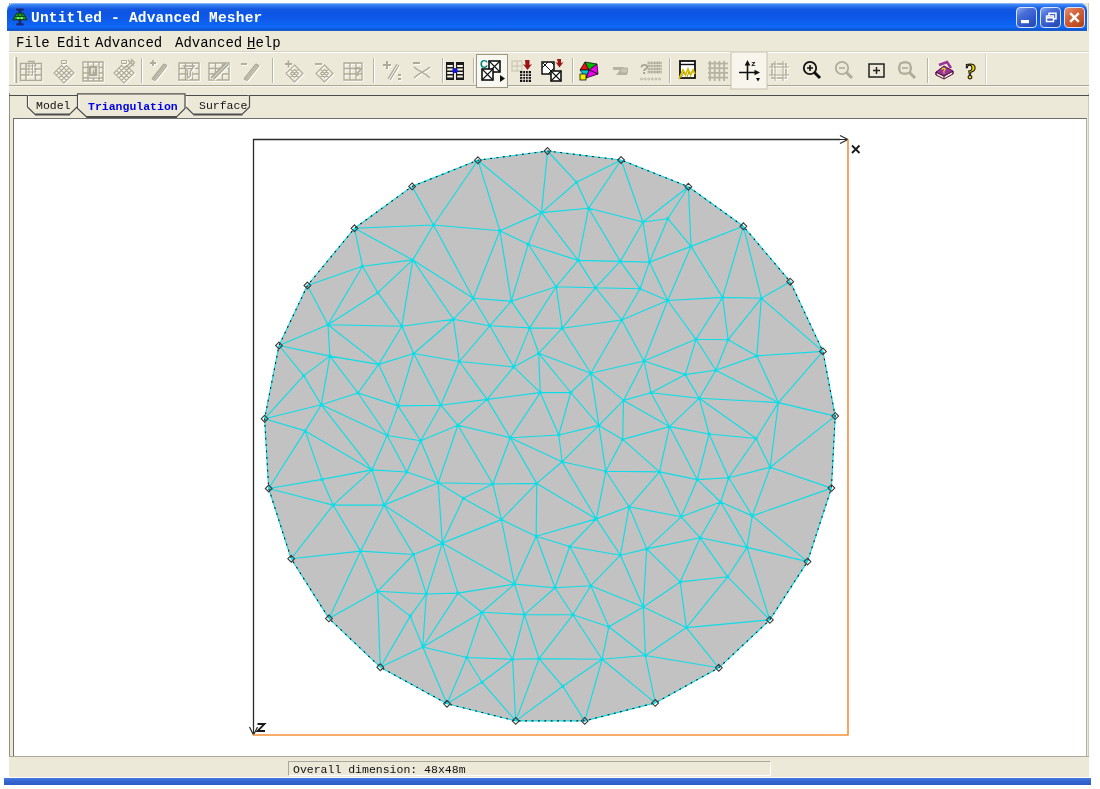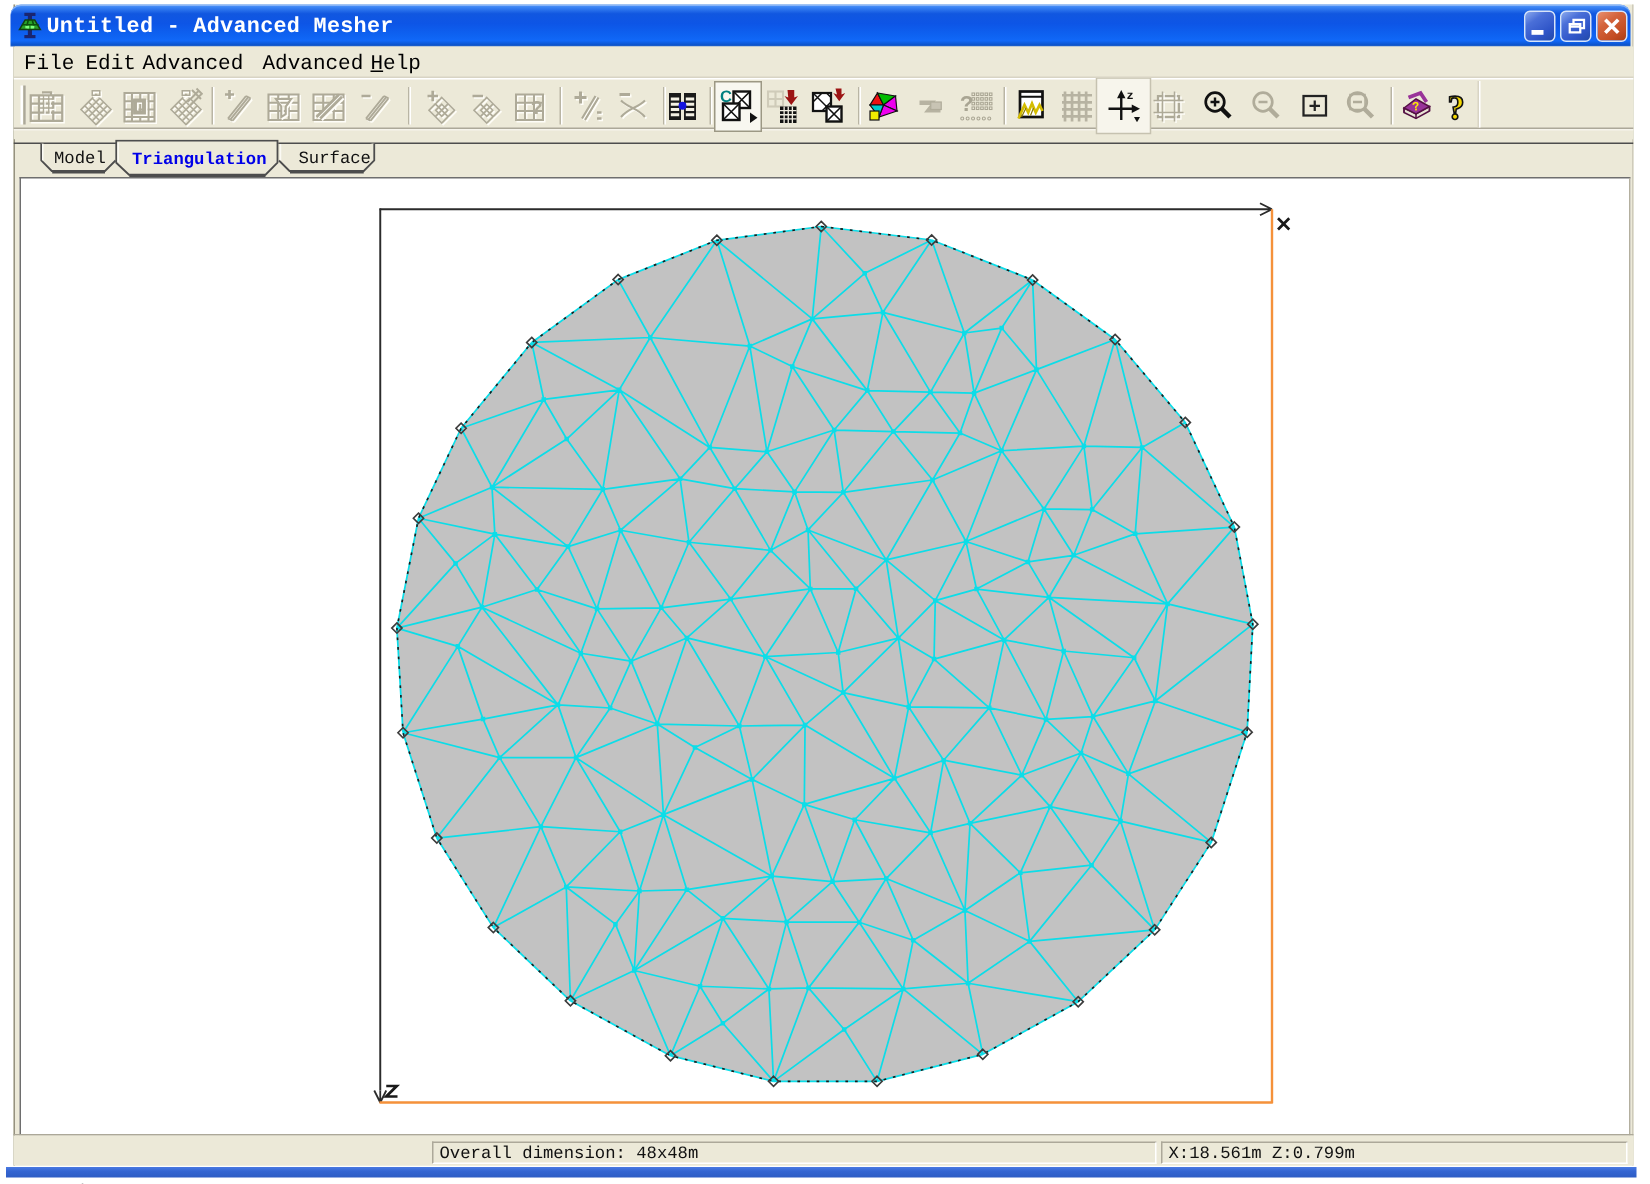--- a/index.html
+++ b/index.html
@@ -326,15 +326,14 @@
 <path d="M533.5 32.0L607.1 41.0M533.5 32.0L463.9 41.2M533.5 32.0L562.5 63.2M533.5 32.0L527.5 93.6M607.1 41.0L674.4 67.7M607.1 41.0L562.5 63.2M607.1 41.0L574.6 89.2M607.1 41.0L628.9 103.0M674.4 67.7L729.4 107.3M674.4 67.7L628.9 103.0M674.4 67.7L653.8 99.7M674.4 67.7L677.0 127.4M729.4 107.3L776.2 162.7M729.4 107.3L677.0 127.4M729.4 107.3L708.6 178.4M729.4 107.3L747.4 179.3M776.2 162.7L808.9 232.4M776.2 162.7L747.4 179.3M808.9 232.4L821.2 297.1M808.9 232.4L747.4 179.3M808.9 232.4L742.8 236.9M808.9 232.4L764.4 283.6M821.2 297.1L817.4 369.1M821.2 297.1L764.4 283.6M821.2 297.1L756.2 348.3M817.4 369.1L793.5 442.6M817.4 369.1L756.2 348.3M817.4 369.1L738.3 396.9M793.5 442.6L755.8 500.9M793.5 442.6L738.3 396.9M793.5 442.6L733.0 428.4M755.8 500.9L704.8 548.8M755.8 500.9L733.0 428.4M755.8 500.9L713.7 457.8M755.8 500.9L672.4 508.6M704.8 548.8L641.2 583.9M704.8 548.8L672.4 508.6M704.8 548.8L631.4 536.5M641.2 583.9L570.7 601.9M641.2 583.9L588.1 540.3M641.2 583.9L631.4 536.5M570.7 601.9L501.7 601.9M570.7 601.9L588.1 540.3M570.7 601.9L548.8 567.3M501.7 601.9L433.0 584.8M501.7 601.9L498.6 540.3M501.7 601.9L525.0 539.6M501.7 601.9L467.9 563.2M501.7 601.9L548.8 567.3M433.0 584.8L366.3 548.2M433.0 584.8L408.8 528.0M433.0 584.8L452.7 538.5M433.0 584.8L467.9 563.2M366.3 548.2L314.9 499.4M366.3 548.2L363.5 472.3M366.3 548.2L396.3 497.1M366.3 548.2L408.8 528.0M314.9 499.4L277.2 439.7M314.9 499.4L346.6 432.1M314.9 499.4L363.5 472.3M277.2 439.7L254.7 369.5M277.2 439.7L319.1 386.1M277.2 439.7L346.6 432.1M254.7 369.5L250.6 299.7M254.7 369.5L291.2 311.9M254.7 369.5L308.0 360.4M254.7 369.5L319.1 386.1M250.6 299.7L265.0 226.5M250.6 299.7L289.7 256.6M250.6 299.7L307.3 285.8M250.6 299.7L291.2 311.9M265.0 226.5L293.4 166.5M265.0 226.5L314.0 205.8M265.0 226.5L289.7 256.6M265.0 226.5L315.9 237.1M293.4 166.5L340.5 109.3M293.4 166.5L348.5 147.3M293.4 166.5L314.0 205.8M340.5 109.3L398.1 67.4M340.5 109.3L419.5 106.0M340.5 109.3L348.5 147.3M340.5 109.3L398.8 140.9M398.1 67.4L463.9 41.2M398.1 67.4L419.5 106.0M463.9 41.2L419.5 106.0M463.9 41.2L485.9 111.7M463.9 41.2L527.5 93.6M562.5 63.2L527.5 93.6M562.5 63.2L574.6 89.2M419.5 106.0L485.9 111.7M419.5 106.0L398.8 140.9M419.5 106.0L459.2 179.3M485.9 111.7L527.5 93.6M485.9 111.7L514.2 125.3M485.9 111.7L459.2 179.3M485.9 111.7L497.3 182.2M527.5 93.6L574.6 89.2M527.5 93.6L514.2 125.3M527.5 93.6L564.2 141.4M574.6 89.2L628.9 103.0M574.6 89.2L564.2 141.4M574.6 89.2L606.3 142.4M628.9 103.0L653.8 99.7M628.9 103.0L606.3 142.4M628.9 103.0L635.4 143.1M653.8 99.7L635.4 143.1M653.8 99.7L677.0 127.4M348.5 147.3L398.8 140.9M348.5 147.3L363.8 173.7M348.5 147.3L314.0 205.8M398.8 140.9L363.8 173.7M398.8 140.9L459.2 179.3M398.8 140.9L387.9 207.2M398.8 140.9L439.4 200.2M514.2 125.3L564.2 141.4M514.2 125.3L497.3 182.2M514.2 125.3L542.1 167.7M564.2 141.4L606.3 142.4M564.2 141.4L542.1 167.7M564.2 141.4L581.5 168.7M606.3 142.4L635.4 143.1M606.3 142.4L581.5 168.7M606.3 142.4L626.0 169.7M635.4 143.1L677.0 127.4M635.4 143.1L626.0 169.7M635.4 143.1L653.7 181.5M677.0 127.4L653.7 181.5M677.0 127.4L708.6 178.4M363.8 173.7L314.0 205.8M363.8 173.7L387.9 207.2M459.2 179.3L497.3 182.2M459.2 179.3L439.4 200.2M459.2 179.3L475.8 206.8M497.3 182.2L542.1 167.7M497.3 182.2L475.8 206.8M497.3 182.2L515.7 208.9M542.1 167.7L581.5 168.7M542.1 167.7L515.7 208.9M542.1 167.7L548.2 209.2M581.5 168.7L626.0 169.7M581.5 168.7L548.2 209.2M581.5 168.7L607.7 201.0M626.0 169.7L653.7 181.5M626.0 169.7L607.7 201.0M653.7 181.5L708.6 178.4M653.7 181.5L607.7 201.0M653.7 181.5L682.0 220.3M653.7 181.5L630.0 242.0M708.6 178.4L747.4 179.3M708.6 178.4L682.0 220.3M708.6 178.4L714.1 220.7M747.4 179.3L714.1 220.7M747.4 179.3L742.8 236.9M314.0 205.8L387.9 207.2M314.0 205.8L315.9 237.1M314.0 205.8L364.7 245.4M387.9 207.2L439.4 200.2M387.9 207.2L364.7 245.4M387.9 207.2L399.7 234.5M439.4 200.2L475.8 206.8M439.4 200.2L399.7 234.5M439.4 200.2L445.3 242.5M475.8 206.8L515.7 208.9M475.8 206.8L445.3 242.5M475.8 206.8L499.7 247.9M515.7 208.9L548.2 209.2M515.7 208.9L499.7 247.9M515.7 208.9L524.7 234.3M548.2 209.2L607.7 201.0M548.2 209.2L524.7 234.3M548.2 209.2L576.8 254.3M607.7 201.0L576.8 254.3M607.7 201.0L630.0 242.0M682.0 220.3L714.1 220.7M682.0 220.3L630.0 242.0M682.0 220.3L671.3 255.6M682.0 220.3L701.8 251.2M714.1 220.7L701.8 251.2M714.1 220.7L742.8 236.9M289.7 256.6L315.9 237.1M289.7 256.6L307.3 285.8M315.9 237.1L364.7 245.4M315.9 237.1L307.3 285.8M315.9 237.1L344.0 274.0M364.7 245.4L399.7 234.5M364.7 245.4L344.0 274.0M364.7 245.4L384.0 286.9M399.7 234.5L445.3 242.5M399.7 234.5L384.0 286.9M399.7 234.5L426.8 286.2M445.3 242.5L499.7 247.9M445.3 242.5L426.8 286.2M445.3 242.5L473.1 280.4M499.7 247.9L524.7 234.3M499.7 247.9L473.1 280.4M499.7 247.9L526.2 273.6M524.7 234.3L576.8 254.3M524.7 234.3L526.2 273.6M524.7 234.3L556.7 273.5M576.8 254.3L630.0 242.0M576.8 254.3L556.7 273.5M576.8 254.3L609.5 281.4M576.8 254.3L584.9 306.4M630.0 242.0L671.3 255.6M630.0 242.0L609.5 281.4M630.0 242.0L637.0 273.7M671.3 255.6L701.8 251.2M671.3 255.6L637.0 273.7M671.3 255.6L685.3 279.2M701.8 251.2L742.8 236.9M701.8 251.2L685.3 279.2M701.8 251.2L764.4 283.6M742.8 236.9L764.4 283.6M307.3 285.8L344.0 274.0M307.3 285.8L291.2 311.9M307.3 285.8L373.2 316.5M307.3 285.8L358.0 350.9M344.0 274.0L384.0 286.9M344.0 274.0L373.2 316.5M384.0 286.9L426.8 286.2M384.0 286.9L373.2 316.5M384.0 286.9L406.7 321.8M426.8 286.2L473.1 280.4M426.8 286.2L406.7 321.8M426.8 286.2L443.9 306.3M473.1 280.4L526.2 273.6M473.1 280.4L443.9 306.3M473.1 280.4L496.2 318.7M526.2 273.6L556.7 273.5M526.2 273.6L496.2 318.7M526.2 273.6L544.8 316.0M556.7 273.5L544.8 316.0M556.7 273.5L584.9 306.4M609.5 281.4L637.0 273.7M609.5 281.4L584.9 306.4M609.5 281.4L608.7 320.4M609.5 281.4L655.4 307.6M637.0 273.7L685.3 279.2M637.0 273.7L655.4 307.6M685.3 279.2L764.4 283.6M685.3 279.2L655.4 307.6M685.3 279.2L695.1 315.0M685.3 279.2L742.1 319.5M764.4 283.6L742.1 319.5M764.4 283.6L756.2 348.3M291.2 311.9L308.0 360.4M291.2 311.9L358.0 350.9M373.2 316.5L406.7 321.8M373.2 316.5L358.0 350.9M373.2 316.5L392.8 353.0M406.7 321.8L443.9 306.3M406.7 321.8L392.8 353.0M406.7 321.8L424.2 363.7M443.9 306.3L496.2 318.7M443.9 306.3L424.2 363.7M443.9 306.3L478.9 365.0M496.2 318.7L544.8 316.0M496.2 318.7L478.9 365.0M496.2 318.7L522.7 364.4M496.2 318.7L548.1 342.7M544.8 316.0L584.9 306.4M544.8 316.0L548.1 342.7M584.9 306.4L608.7 320.4M584.9 306.4L548.1 342.7M584.9 306.4L591.8 352.3M608.7 320.4L655.4 307.6M608.7 320.4L591.8 352.3M608.7 320.4L645.5 352.9M655.4 307.6L695.1 315.0M655.4 307.6L645.5 352.9M655.4 307.6L683.3 360.6M695.1 315.0L742.1 319.5M695.1 315.0L683.3 360.6M695.1 315.0L714.7 358.7M742.1 319.5L714.7 358.7M742.1 319.5L756.2 348.3M308.0 360.4L358.0 350.9M308.0 360.4L319.1 386.1M358.0 350.9L392.8 353.0M358.0 350.9L319.1 386.1M358.0 350.9L370.0 386.1M392.8 353.0L424.2 363.7M392.8 353.0L370.0 386.1M424.2 363.7L478.9 365.0M424.2 363.7L370.0 386.1M424.2 363.7L449.3 379.3M424.2 363.7L428.3 424.1M478.9 365.0L522.7 364.4M478.9 365.0L449.3 379.3M478.9 365.0L487.4 400.6M522.7 364.4L548.1 342.7M522.7 364.4L487.4 400.6M522.7 364.4L582.3 399.9M522.7 364.4L522.2 417.3M548.1 342.7L591.8 352.3M548.1 342.7L582.3 399.9M591.8 352.3L645.5 352.9M591.8 352.3L582.3 399.9M591.8 352.3L615.1 387.8M645.5 352.9L683.3 360.6M645.5 352.9L615.1 387.8M645.5 352.9L667.2 397.8M683.3 360.6L714.7 358.7M683.3 360.6L667.2 397.8M683.3 360.6L706.7 383.0M714.7 358.7L756.2 348.3M714.7 358.7L706.7 383.0M714.7 358.7L738.3 396.9M756.2 348.3L738.3 396.9M319.1 386.1L370.0 386.1M319.1 386.1L346.6 432.1M370.0 386.1L346.6 432.1M370.0 386.1L399.5 435.5M370.0 386.1L428.3 424.1M449.3 379.3L487.4 400.6M449.3 379.3L428.3 424.1M487.4 400.6L428.3 424.1M487.4 400.6L522.2 417.3M487.4 400.6L500.5 465.1M582.3 399.9L615.1 387.8M582.3 399.9L522.2 417.3M582.3 399.9L555.8 427.5M582.3 399.9L606.4 436.2M615.1 387.8L667.2 397.8M615.1 387.8L606.4 436.2M615.1 387.8L632.7 429.9M667.2 397.8L706.7 383.0M667.2 397.8L632.7 429.9M667.2 397.8L686.1 418.8M706.7 383.0L738.3 396.9M706.7 383.0L686.1 418.8M706.7 383.0L733.0 428.4M738.3 396.9L733.0 428.4M346.6 432.1L399.5 435.5M346.6 432.1L363.5 472.3M399.5 435.5L428.3 424.1M399.5 435.5L363.5 472.3M399.5 435.5L412.3 475.0M428.3 424.1L412.3 475.0M428.3 424.1L443.9 474.1M428.3 424.1L500.5 465.1M522.2 417.3L555.8 427.5M522.2 417.3L500.5 465.1M522.2 417.3L541.0 468.8M555.8 427.5L606.4 436.2M555.8 427.5L541.0 468.8M555.8 427.5L576.8 466.7M606.4 436.2L632.7 429.9M606.4 436.2L576.8 466.7M606.4 436.2L629.3 488.0M632.7 429.9L686.1 418.8M632.7 429.9L666.2 462.9M632.7 429.9L629.3 488.0M686.1 418.8L733.0 428.4M686.1 418.8L666.2 462.9M686.1 418.8L713.7 457.8M733.0 428.4L713.7 457.8M363.5 472.3L412.3 475.0M363.5 472.3L396.3 497.1M412.3 475.0L443.9 474.1M412.3 475.0L396.3 497.1M412.3 475.0L408.8 528.0M443.9 474.1L500.5 465.1M443.9 474.1L467.9 493.2M443.9 474.1L408.8 528.0M500.5 465.1L541.0 468.8M500.5 465.1L467.9 493.2M500.5 465.1L510.4 495.6M541.0 468.8L576.8 466.7M541.0 468.8L510.4 495.6M541.0 468.8L558.8 495.8M576.8 466.7L558.8 495.8M576.8 466.7L594.8 507.8M576.8 466.7L629.3 488.0M666.2 462.9L713.7 457.8M666.2 462.9L629.3 488.0M666.2 462.9L672.4 508.6M713.7 457.8L672.4 508.6M396.3 497.1L408.8 528.0M467.9 493.2L510.4 495.6M467.9 493.2L408.8 528.0M467.9 493.2L452.7 538.5M467.9 493.2L498.6 540.3M510.4 495.6L558.8 495.8M510.4 495.6L498.6 540.3M510.4 495.6L525.0 539.6M558.8 495.8L594.8 507.8M558.8 495.8L525.0 539.6M558.8 495.8L588.1 540.3M594.8 507.8L629.3 488.0M594.8 507.8L588.1 540.3M594.8 507.8L631.4 536.5M629.3 488.0L672.4 508.6M629.3 488.0L631.4 536.5M672.4 508.6L631.4 536.5M408.8 528.0L452.7 538.5M452.7 538.5L498.6 540.3M452.7 538.5L467.9 563.2M498.6 540.3L525.0 539.6M498.6 540.3L467.9 563.2M525.0 539.6L588.1 540.3M525.0 539.6L548.8 567.3M588.1 540.3L631.4 536.5M588.1 540.3L548.8 567.3" stroke="#0cdde8" stroke-width="1.15" fill="none"></path>
 <path d="M561.0 61.7h3v3h-3zM418.0 104.5h3v3h-3zM484.4 110.2h3v3h-3zM526.0 92.1h3v3h-3zM573.1 87.7h3v3h-3zM627.4 101.5h3v3h-3zM652.3 98.2h3v3h-3zM347.0 145.8h3v3h-3zM397.3 139.4h3v3h-3zM512.7 123.8h3v3h-3zM562.7 139.9h3v3h-3zM604.8 140.9h3v3h-3zM633.9 141.6h3v3h-3zM675.5 125.9h3v3h-3zM362.3 172.2h3v3h-3zM457.7 177.8h3v3h-3zM495.8 180.7h3v3h-3zM540.6 166.2h3v3h-3zM580.0 167.2h3v3h-3zM624.5 168.2h3v3h-3zM652.2 180.0h3v3h-3zM707.1 176.9h3v3h-3zM745.9 177.8h3v3h-3zM312.5 204.3h3v3h-3zM386.4 205.7h3v3h-3zM437.9 198.7h3v3h-3zM474.3 205.3h3v3h-3zM514.2 207.4h3v3h-3zM546.7 207.7h3v3h-3zM606.2 199.5h3v3h-3zM680.5 218.8h3v3h-3zM712.6 219.2h3v3h-3zM288.2 255.1h3v3h-3zM314.4 235.6h3v3h-3zM363.2 243.9h3v3h-3zM398.2 233.0h3v3h-3zM443.8 241.0h3v3h-3zM498.2 246.4h3v3h-3zM523.2 232.8h3v3h-3zM575.3 252.8h3v3h-3zM628.5 240.5h3v3h-3zM669.8 254.1h3v3h-3zM700.3 249.7h3v3h-3zM741.3 235.4h3v3h-3zM305.8 284.3h3v3h-3zM342.5 272.5h3v3h-3zM382.5 285.4h3v3h-3zM425.3 284.7h3v3h-3zM471.6 278.9h3v3h-3zM524.7 272.1h3v3h-3zM555.2 272.0h3v3h-3zM608.0 279.9h3v3h-3zM635.5 272.2h3v3h-3zM683.8 277.7h3v3h-3zM762.9 282.1h3v3h-3zM289.7 310.4h3v3h-3zM371.7 315.0h3v3h-3zM405.2 320.3h3v3h-3zM442.4 304.8h3v3h-3zM494.7 317.2h3v3h-3zM543.3 314.5h3v3h-3zM583.4 304.9h3v3h-3zM607.2 318.9h3v3h-3zM653.9 306.1h3v3h-3zM693.6 313.5h3v3h-3zM740.6 318.0h3v3h-3zM306.5 358.9h3v3h-3zM356.5 349.4h3v3h-3zM391.3 351.5h3v3h-3zM422.7 362.2h3v3h-3zM477.4 363.5h3v3h-3zM521.2 362.9h3v3h-3zM546.6 341.2h3v3h-3zM590.3 350.8h3v3h-3zM644.0 351.4h3v3h-3zM681.8 359.1h3v3h-3zM713.2 357.2h3v3h-3zM754.7 346.8h3v3h-3zM317.6 384.6h3v3h-3zM368.5 384.6h3v3h-3zM447.8 377.8h3v3h-3zM485.9 399.1h3v3h-3zM580.8 398.4h3v3h-3zM613.6 386.3h3v3h-3zM665.7 396.3h3v3h-3zM705.2 381.5h3v3h-3zM736.8 395.4h3v3h-3zM345.1 430.6h3v3h-3zM398.0 434.0h3v3h-3zM426.8 422.6h3v3h-3zM520.7 415.8h3v3h-3zM554.3 426.0h3v3h-3zM604.9 434.7h3v3h-3zM631.2 428.4h3v3h-3zM684.6 417.3h3v3h-3zM731.5 426.9h3v3h-3zM362.0 470.8h3v3h-3zM410.8 473.5h3v3h-3zM442.4 472.6h3v3h-3zM499.0 463.6h3v3h-3zM539.5 467.3h3v3h-3zM575.3 465.2h3v3h-3zM664.7 461.4h3v3h-3zM712.2 456.3h3v3h-3zM394.8 495.6h3v3h-3zM466.4 491.7h3v3h-3zM508.9 494.1h3v3h-3zM557.3 494.3h3v3h-3zM593.3 506.3h3v3h-3zM627.8 486.5h3v3h-3zM670.9 507.1h3v3h-3zM407.3 526.5h3v3h-3zM451.2 537.0h3v3h-3zM497.1 538.8h3v3h-3zM523.5 538.1h3v3h-3zM586.6 538.8h3v3h-3zM629.9 535.0h3v3h-3zM466.4 561.7h3v3h-3zM547.3 565.8h3v3h-3z" fill="#0cdde8"></path>
 <polygon points="533.5,32.0 607.1,41.0 674.4,67.7 729.4,107.3 776.2,162.7 808.9,232.4 821.2,297.1 817.4,369.1 793.5,442.6 755.8,500.9 704.8,548.8 641.2,583.9 570.7,601.9 501.7,601.9 433.0,584.8 366.3,548.2 314.9,499.4 277.2,439.7 254.7,369.5 250.6,299.7 265.0,226.5 293.4,166.5 340.5,109.3 398.1,67.4 463.9,41.2" fill="none" stroke="#1b1b1b" stroke-width="1.1" stroke-dasharray="1.8 4.6"></polygon>
 <path d="M533.5 28.6L536.9 32.0L533.5 35.4L530.1 32.0ZM607.1 37.6L610.5 41.0L607.1 44.4L603.7 41.0ZM674.4 64.3L677.8 67.7L674.4 71.1L671.0 67.7ZM729.4 103.9L732.8 107.3L729.4 110.7L726.0 107.3ZM776.2 159.3L779.6 162.7L776.2 166.1L772.8 162.7ZM808.9 229.0L812.3 232.4L808.9 235.8L805.5 232.4ZM821.2 293.7L824.6 297.1L821.2 300.5L817.8 297.1ZM817.4 365.7L820.8 369.1L817.4 372.5L814.0 369.1ZM793.5 439.2L796.9 442.6L793.5 446.0L790.1 442.6ZM755.8 497.5L759.2 500.9L755.8 504.3L752.4 500.9ZM704.8 545.4L708.2 548.8L704.8 552.2L701.4 548.8ZM641.2 580.5L644.6 583.9L641.2 587.3L637.8 583.9ZM570.7 598.5L574.1 601.9L570.7 605.3L567.3 601.9ZM501.7 598.5L505.1 601.9L501.7 605.3L498.3 601.9ZM433.0 581.4L436.4 584.8L433.0 588.2L429.6 584.8ZM366.3 544.8L369.7 548.2L366.3 551.6L362.9 548.2ZM314.9 496.0L318.3 499.4L314.9 502.8L311.5 499.4ZM277.2 436.3L280.6 439.7L277.2 443.1L273.8 439.7ZM254.7 366.1L258.1 369.5L254.7 372.9L251.3 369.5ZM250.6 296.3L254.0 299.7L250.6 303.1L247.2 299.7ZM265.0 223.1L268.4 226.5L265.0 229.9L261.6 226.5ZM293.4 163.1L296.8 166.5L293.4 169.9L290.0 166.5ZM340.5 105.9L343.9 109.3L340.5 112.7L337.1 109.3ZM398.1 64.0L401.5 67.4L398.1 70.8L394.7 67.4ZM463.9 37.8L467.3 41.2L463.9 44.6L460.5 41.2Z" fill="none" stroke="#3c3c3c" stroke-width="1.1"></path>
 </svg>
 </div>
 <div class="abs" id="statusline"></div>
 <div class="abs" id="status">
   <div style="left:20px;margin-top:27px;">Ready</div>
   <div class="pane" style="left:279px;width:483px;">Overall dimension: 48x48m</div>
-  <div class="pane" style="left:765px;width:311px;">X:18.561m Z:0.799m</div>
 </div>
 <div class="abs" id="bluebar"></div>
 
 </body></html>

